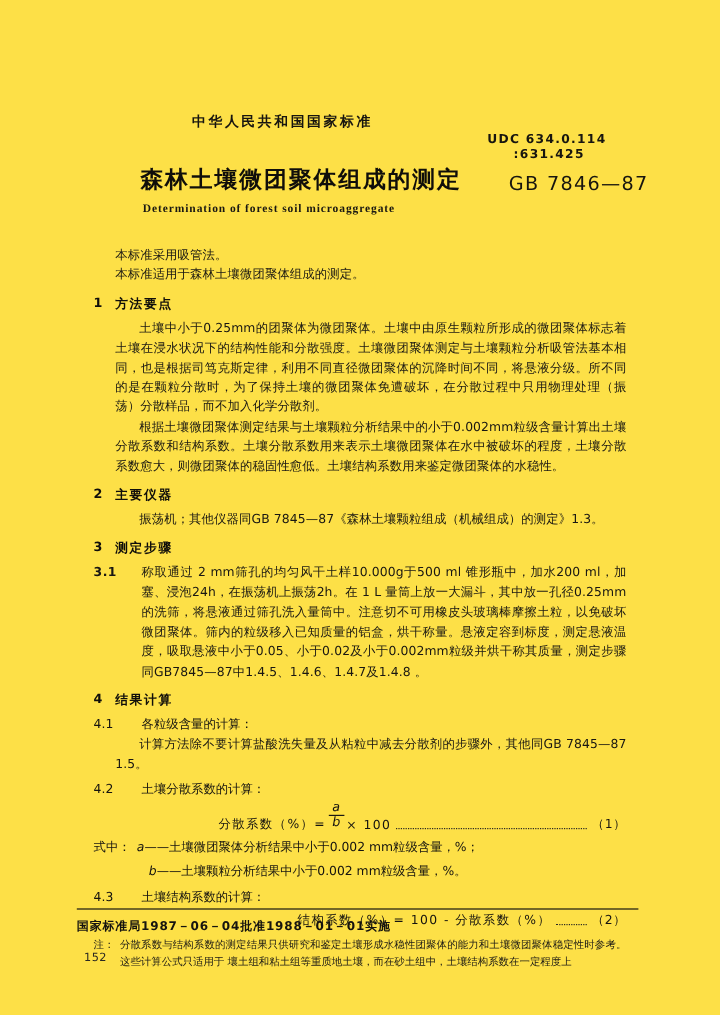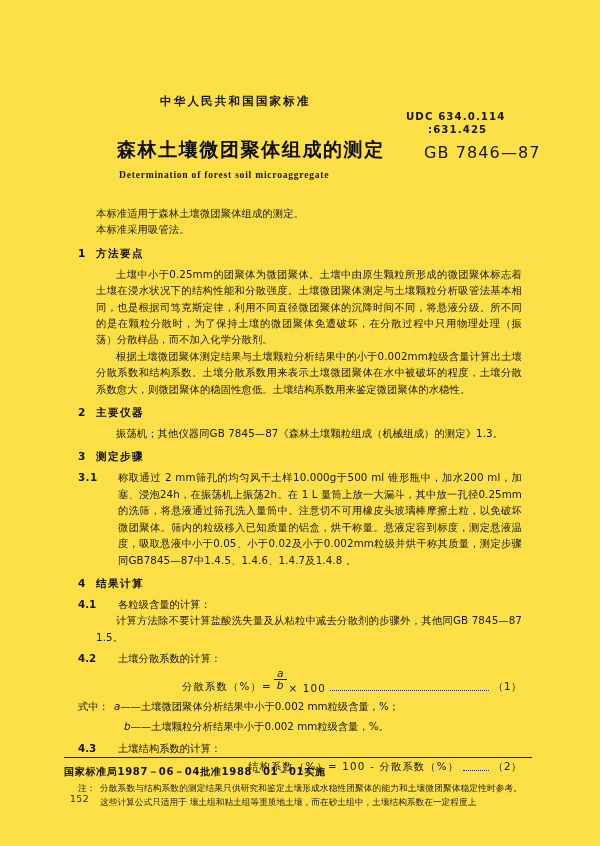--- a/index.html
+++ b/index.html
@@ -132,21 +132,21 @@
   .sub-label {
     position: relative;
     padding-left: 40px;
     margin: 5px 0 0 0;
     font-size: 10.3px;
     line-height: 16.4px;
   }
   .sub-label .sub-num {
     position: absolute;
     left: 0; top: 0;
-    font-weight: bold;
+    font-weight: normal;
   }
   .equip-line { padding-left: 18px; }
 
   
   .formula-row {
     display: flex;
     align-items: flex-end;
     font-size: 10.3px;
     margin-top: 4px;
   }
@@ -252,22 +252,22 @@
   <div class="hdr-udc">
     <span>UDC 634.0.114</span>
     <span class="udc-2">:631.425</span>
   </div>
 
   <div class="hdr-gb">GB 7846—87</div>
 
   <div class="body">
 
     <div class="scope-block">
+      <p class="para scope-line">本标准采用吸管法。</p>
       <p class="para scope-line">本标准适用于森林土壤微团聚体组成的测定。</p>
-      <p class="para scope-line">本标准采用吸管法。</p>
     </div>
 
     <div class="sec-head">
       <span class="num">1</span>
       <span>方法要点</span>
     </div>
     <p class="para indent-para equip-line">土壤中小于0.25mm的团聚体为微团聚体。土壤中由原生颗粒所形成的微团聚体标志着土壤在浸水状况下的结构性能和分散强度。土壤微团聚体测定与土壤颗粒分析吸管法基本相同，也是根据司笃克斯定律，利用不同直径微团聚体的沉降时间不同，将悬液分级。所不同的是在颗粒分散时，为了保持土壤的微团聚体免遭破坏，在分散过程中只用物理处理（振荡）分散样品，而不加入化学分散剂。</p>
     <p class="para indent-para equip-line">根据土壤微团聚体测定结果与土壤颗粒分析结果中的小于0.002mm粒级含量计算出土壤分散系数和结构系数。土壤分散系数用来表示土壤微团聚体在水中被破坏的程度，土壤分散系数愈大，则微团聚体的稳固性愈低。土壤结构系数用来鉴定微团聚体的水稳性。</p>
 
     <div class="sec-head">

